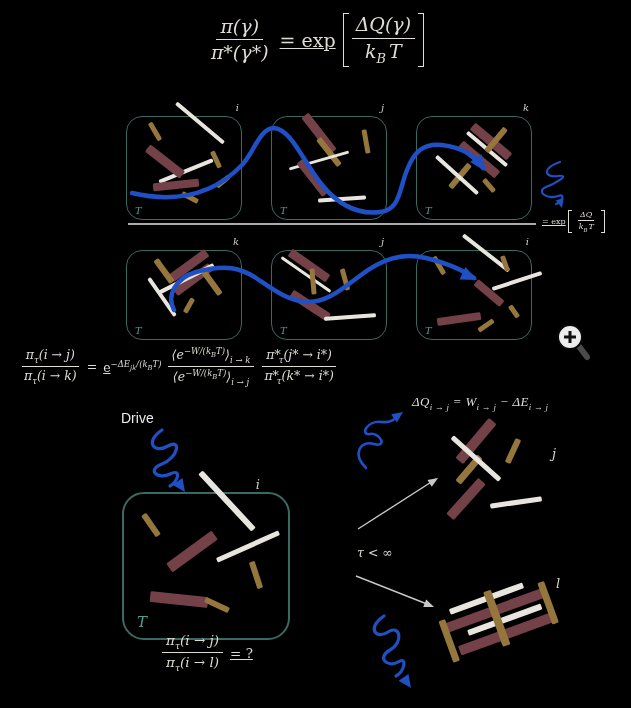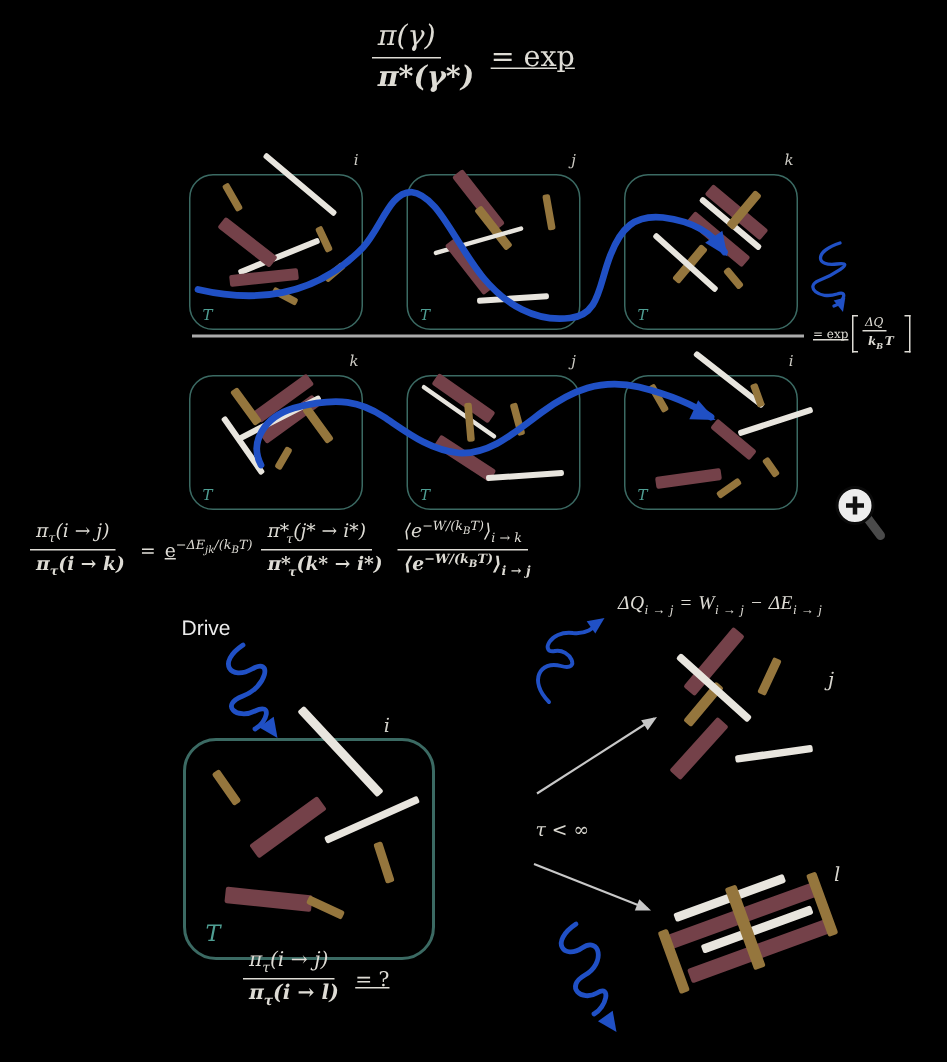--- a/index.html
+++ b/index.html
@@ -3,23 +3,23 @@
 <meta charset="utf-8">
 <style>
   html,body{margin:0;padding:0;background:#000;}
   .stage{position:relative;width:631px;height:708px;background:var(--bg);overflow:hidden;
          font-family:"DejaVu Serif","Liberation Serif",serif;color:var(--text);}
   .math{font-style:italic;}
   .up{font-style:normal;text-decoration:underline;}
   sub{font-size:.68em;}
   sup{font-size:.68em;}
   sub sub, sup sub{font-size:.8em;}
-  .frac{display:inline-flex;flex-direction:column;align-items:flex-start;text-align:center;vertical-align:middle;line-height:1.25;}
+  .frac{display:inline-flex;flex-direction:column;align-items:center;text-align:center;vertical-align:middle;line-height:1.25;}
   .frac>.num{border-bottom:1.4px solid currentColor;padding:0 4px 1px;}
-  .frac>.den{padding-top:1px;padding-left:4px;padding-right:4px;font-weight:bold;}
+  .frac>.den{padding-top:1px;padding-left:4px;padding-right:4px;}
   .brkgrp{display:inline-flex;align-items:stretch;}
   .brk{width:5px;display:inline-block;}
   .brk.l{border-left:1.8px solid currentColor;border-top:1.8px solid currentColor;border-bottom:1.8px solid currentColor;margin-right:3px;}
   .brk.r{border-right:1.8px solid currentColor;border-top:1.8px solid currentColor;border-bottom:1.8px solid currentColor;margin-left:3px;}
   .statebox{position:absolute;border:1.6px solid var(--teal);border-radius:16px;}
   .bigbox{position:absolute;border:2px solid var(--teal);border-radius:22px;}
   .state-label{position:absolute;top:-15px;right:2px;font-style:italic;font-size:10px;color:#cfcdc6;}
   .temp{position:absolute;left:8px;bottom:3px;font-style:italic;font-size:10px;color:var(--teal_label);}
   .temp.big{font-size:15px;left:13px;bottom:7px;}
   .rod{position:absolute;display:block;border-radius:1.5px;}
@@ -49,20 +49,28 @@
 <body>
 
 <div class="stage">
 
   <div class="math top-eq">
     <span class="frac">
       <span class="num">π(γ)</span>
       <span class="den">π*(γ*)</span>
     </span>
     <span class="up">= exp</span>
+    <span class="brkgrp">
+      <span class="brk l"></span>
+      <span class="frac">
+        <span class="num">ΔQ(γ)</span>
+        <span class="den"><span>k</span><sub>B</sub><span style="margin-left:3px">T</span></span>
+      </span>
+      <span class="brk r"></span>
+    </span>
   </div>
 
   <div class="statebox" style="left:126px;top:116px;width:114px;height:102px;">
     <span class="state-label">i</span>
     <span class="temp">T</span>
     <i class="rod w" style="left:42px;top:4px;width:62px;height:4px;transform:rotate(40deg)"></i>
     <i class="rod w" style="left:30px;top:52px;width:58px;height:4px;transform:rotate(-22deg)"></i>
     <i class="rod m" style="left:16px;top:40px;width:44px;height:9px;transform:rotate(38deg)"></i>
     <i class="rod m" style="left:26px;top:64px;width:46px;height:8px;transform:rotate(-6deg)"></i>
     <i class="rod t" style="left:18px;top:12px;width:20px;height:5px;transform:rotate(60deg)"></i>
@@ -159,26 +167,26 @@
   </svg>
 
   <div class="math mid-eq">
     <span class="frac">
       <span class="num"><span>π</span><sub>τ</sub><span>(i → j)</span></span>
       <span class="den"><span>π</span><sub>τ</sub><span>(i → k)</span></span>
     </span>
     <span>=</span>
     <span><span class="up">e</span><sup><span>−ΔE</span><sub>jk</sub><span>/(k</span><sub>B</sub><span>T)</span></sup></span>
     <span class="frac">
+      <span class="num"><span>⟨e</span><sup><span>−W/(k</span><sub>B</sub><span>T)</span></sup><span>⟩</span><sub>i → k</sub></span>
+      <span class="den"><span>⟨e</span><sup><span>−W/(k</span><sub>B</sub><span>T)</span></sup><span>⟩</span><sub>i → j</sub></span>
+    </span>
+    <span class="frac">
       <span class="num"><span>π*</span><sub style="margin-left:-2px">τ</sub><span>(j* → i*)</span></span>
       <span class="den"><span>π*</span><sub style="margin-left:-2px">τ</sub><span>(k* → i*)</span></span>
-    </span>
-    <span class="frac">
-      <span class="num"><span>⟨e</span><sup><span>−W/(k</span><sub>B</sub><span>T)</span></sup><span>⟩</span><sub>i → k</sub></span>
-      <span class="den"><span>⟨e</span><sup><span>−W/(k</span><sub>B</sub><span>T)</span></sup><span>⟩</span><sub>i → j</sub></span>
     </span>
   </div>
 
   <svg class="zoomcursor" width="40" height="45">
     <line x1="24" y1="25" x2="33" y2="37" stroke="#4a4a4a" stroke-width="6" stroke-linecap="round"></line>
     <circle cx="16" cy="17" r="12" fill="#ededed" stroke="#0a0a0a" stroke-width="2"></circle>
     <rect x="10" y="15.5" width="12" height="3" fill="#111"></rect>
     <rect x="14.5" y="11" width="3" height="12" fill="#111"></rect>
   </svg>
 

